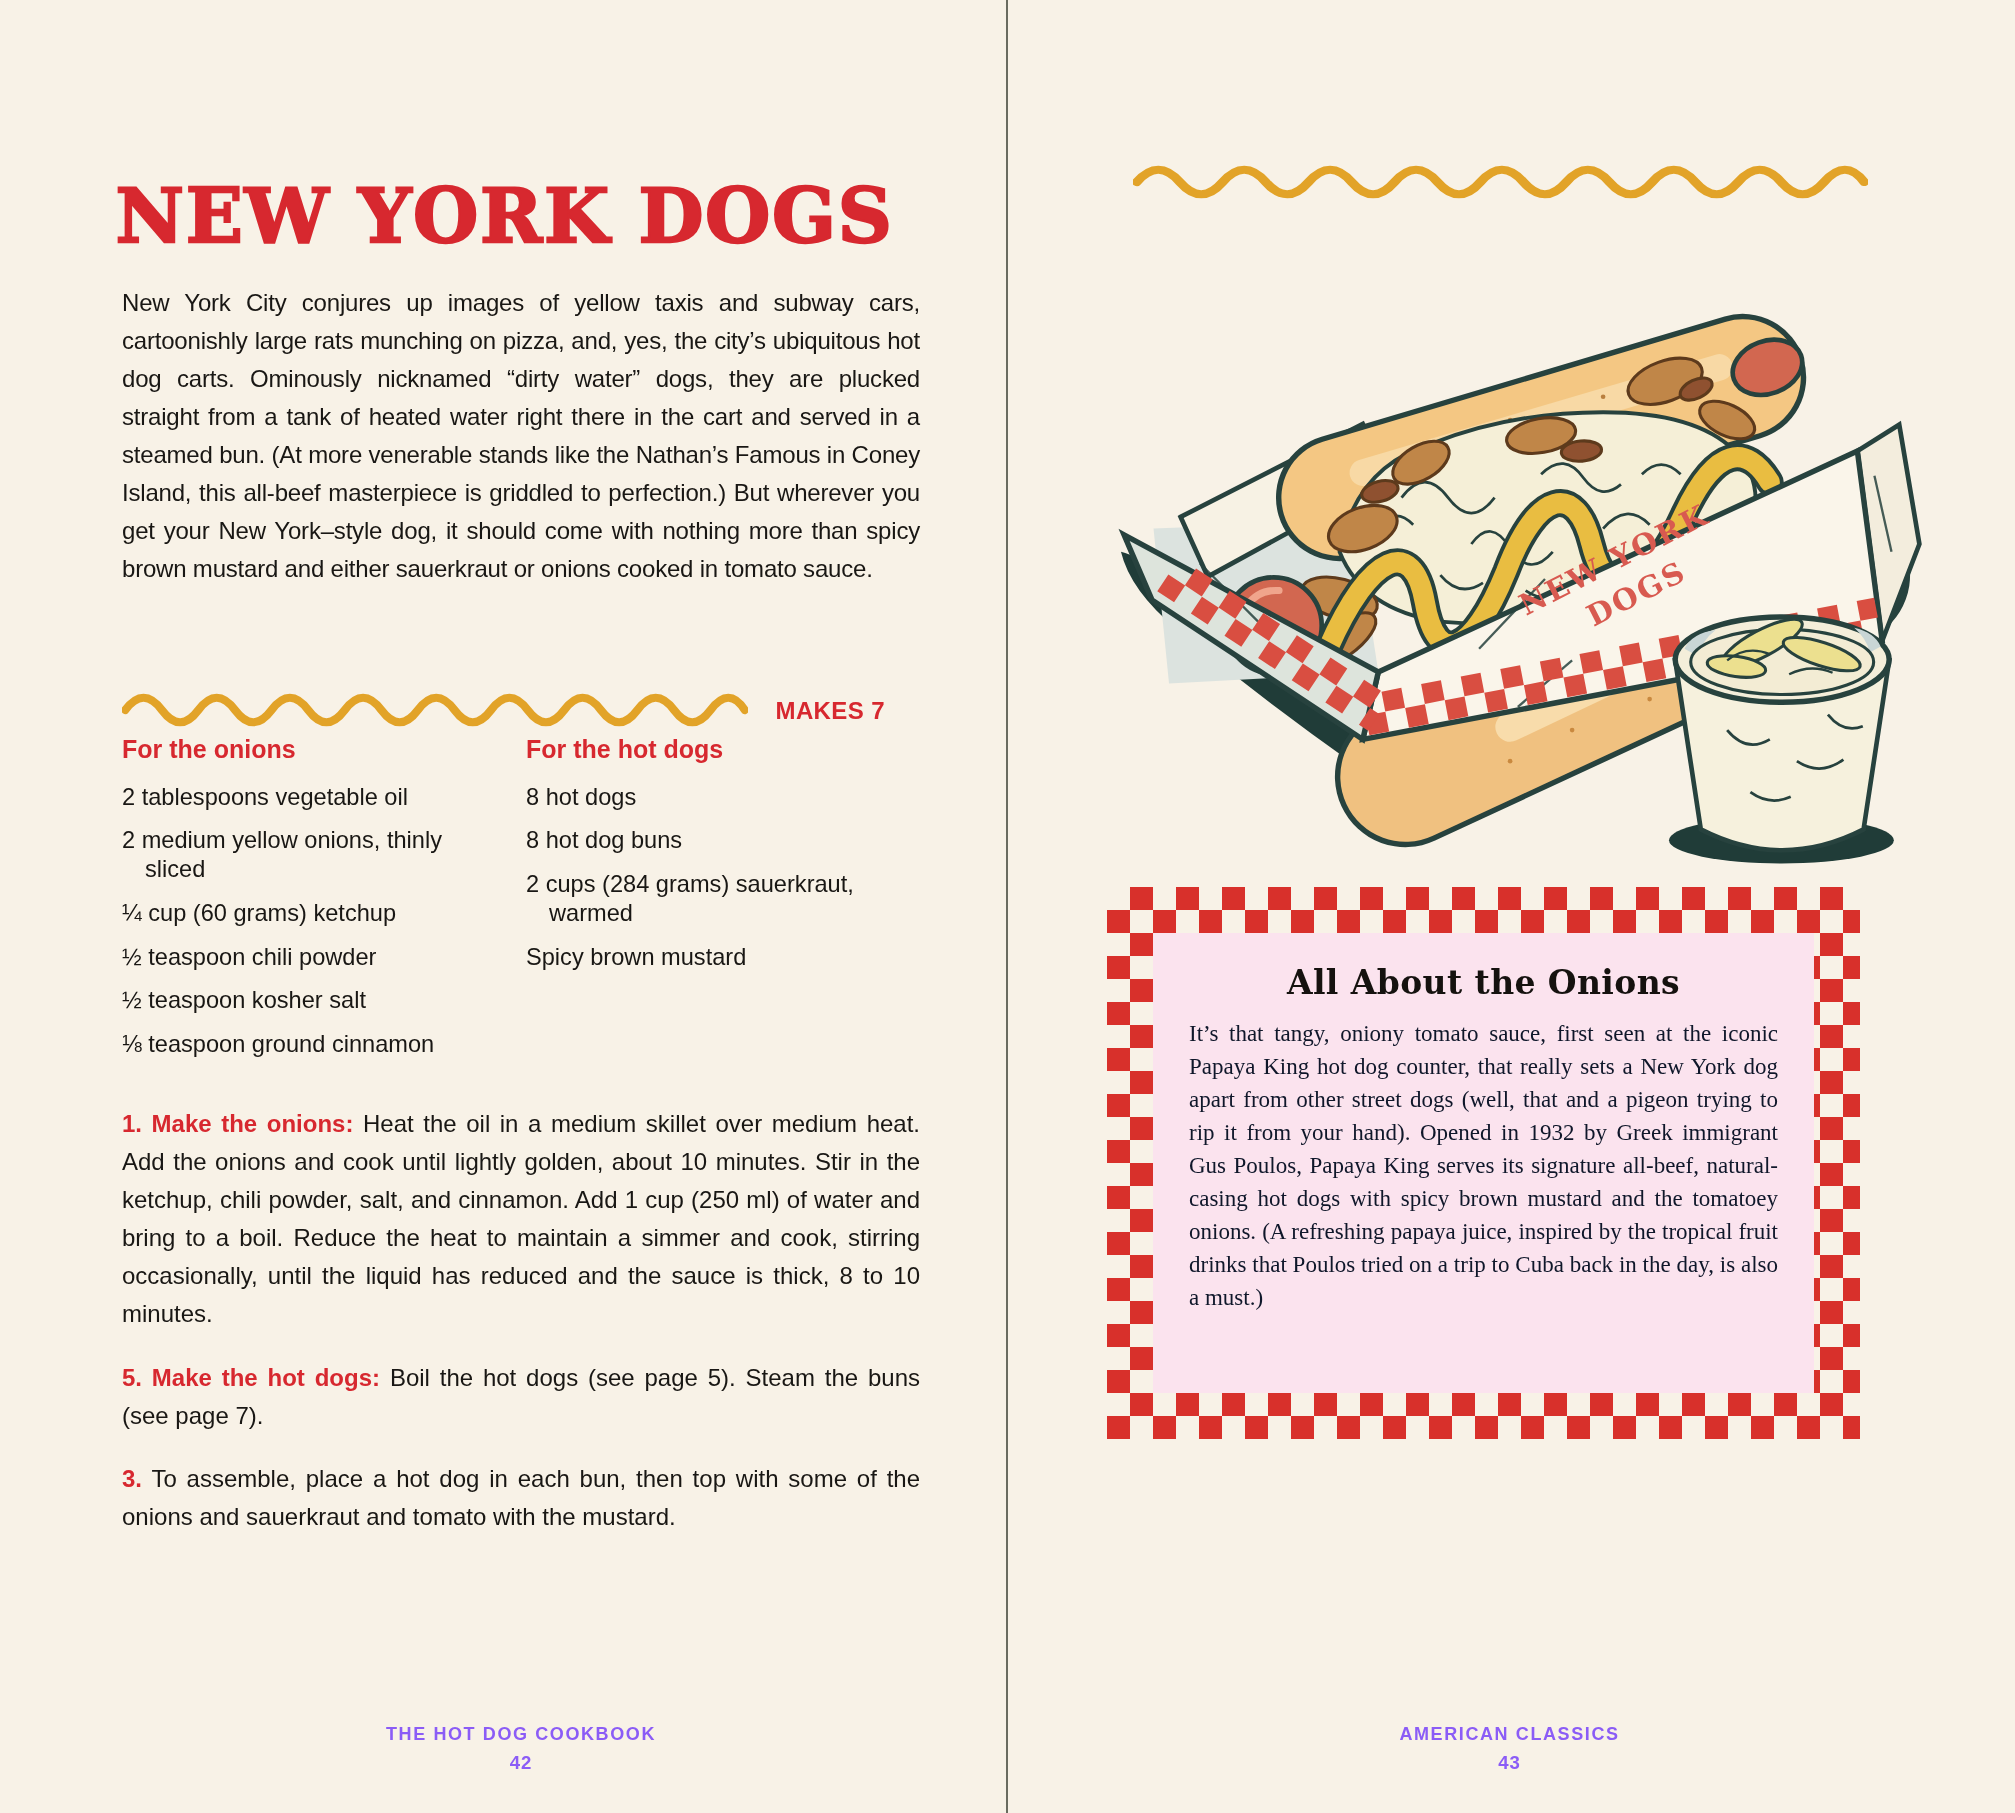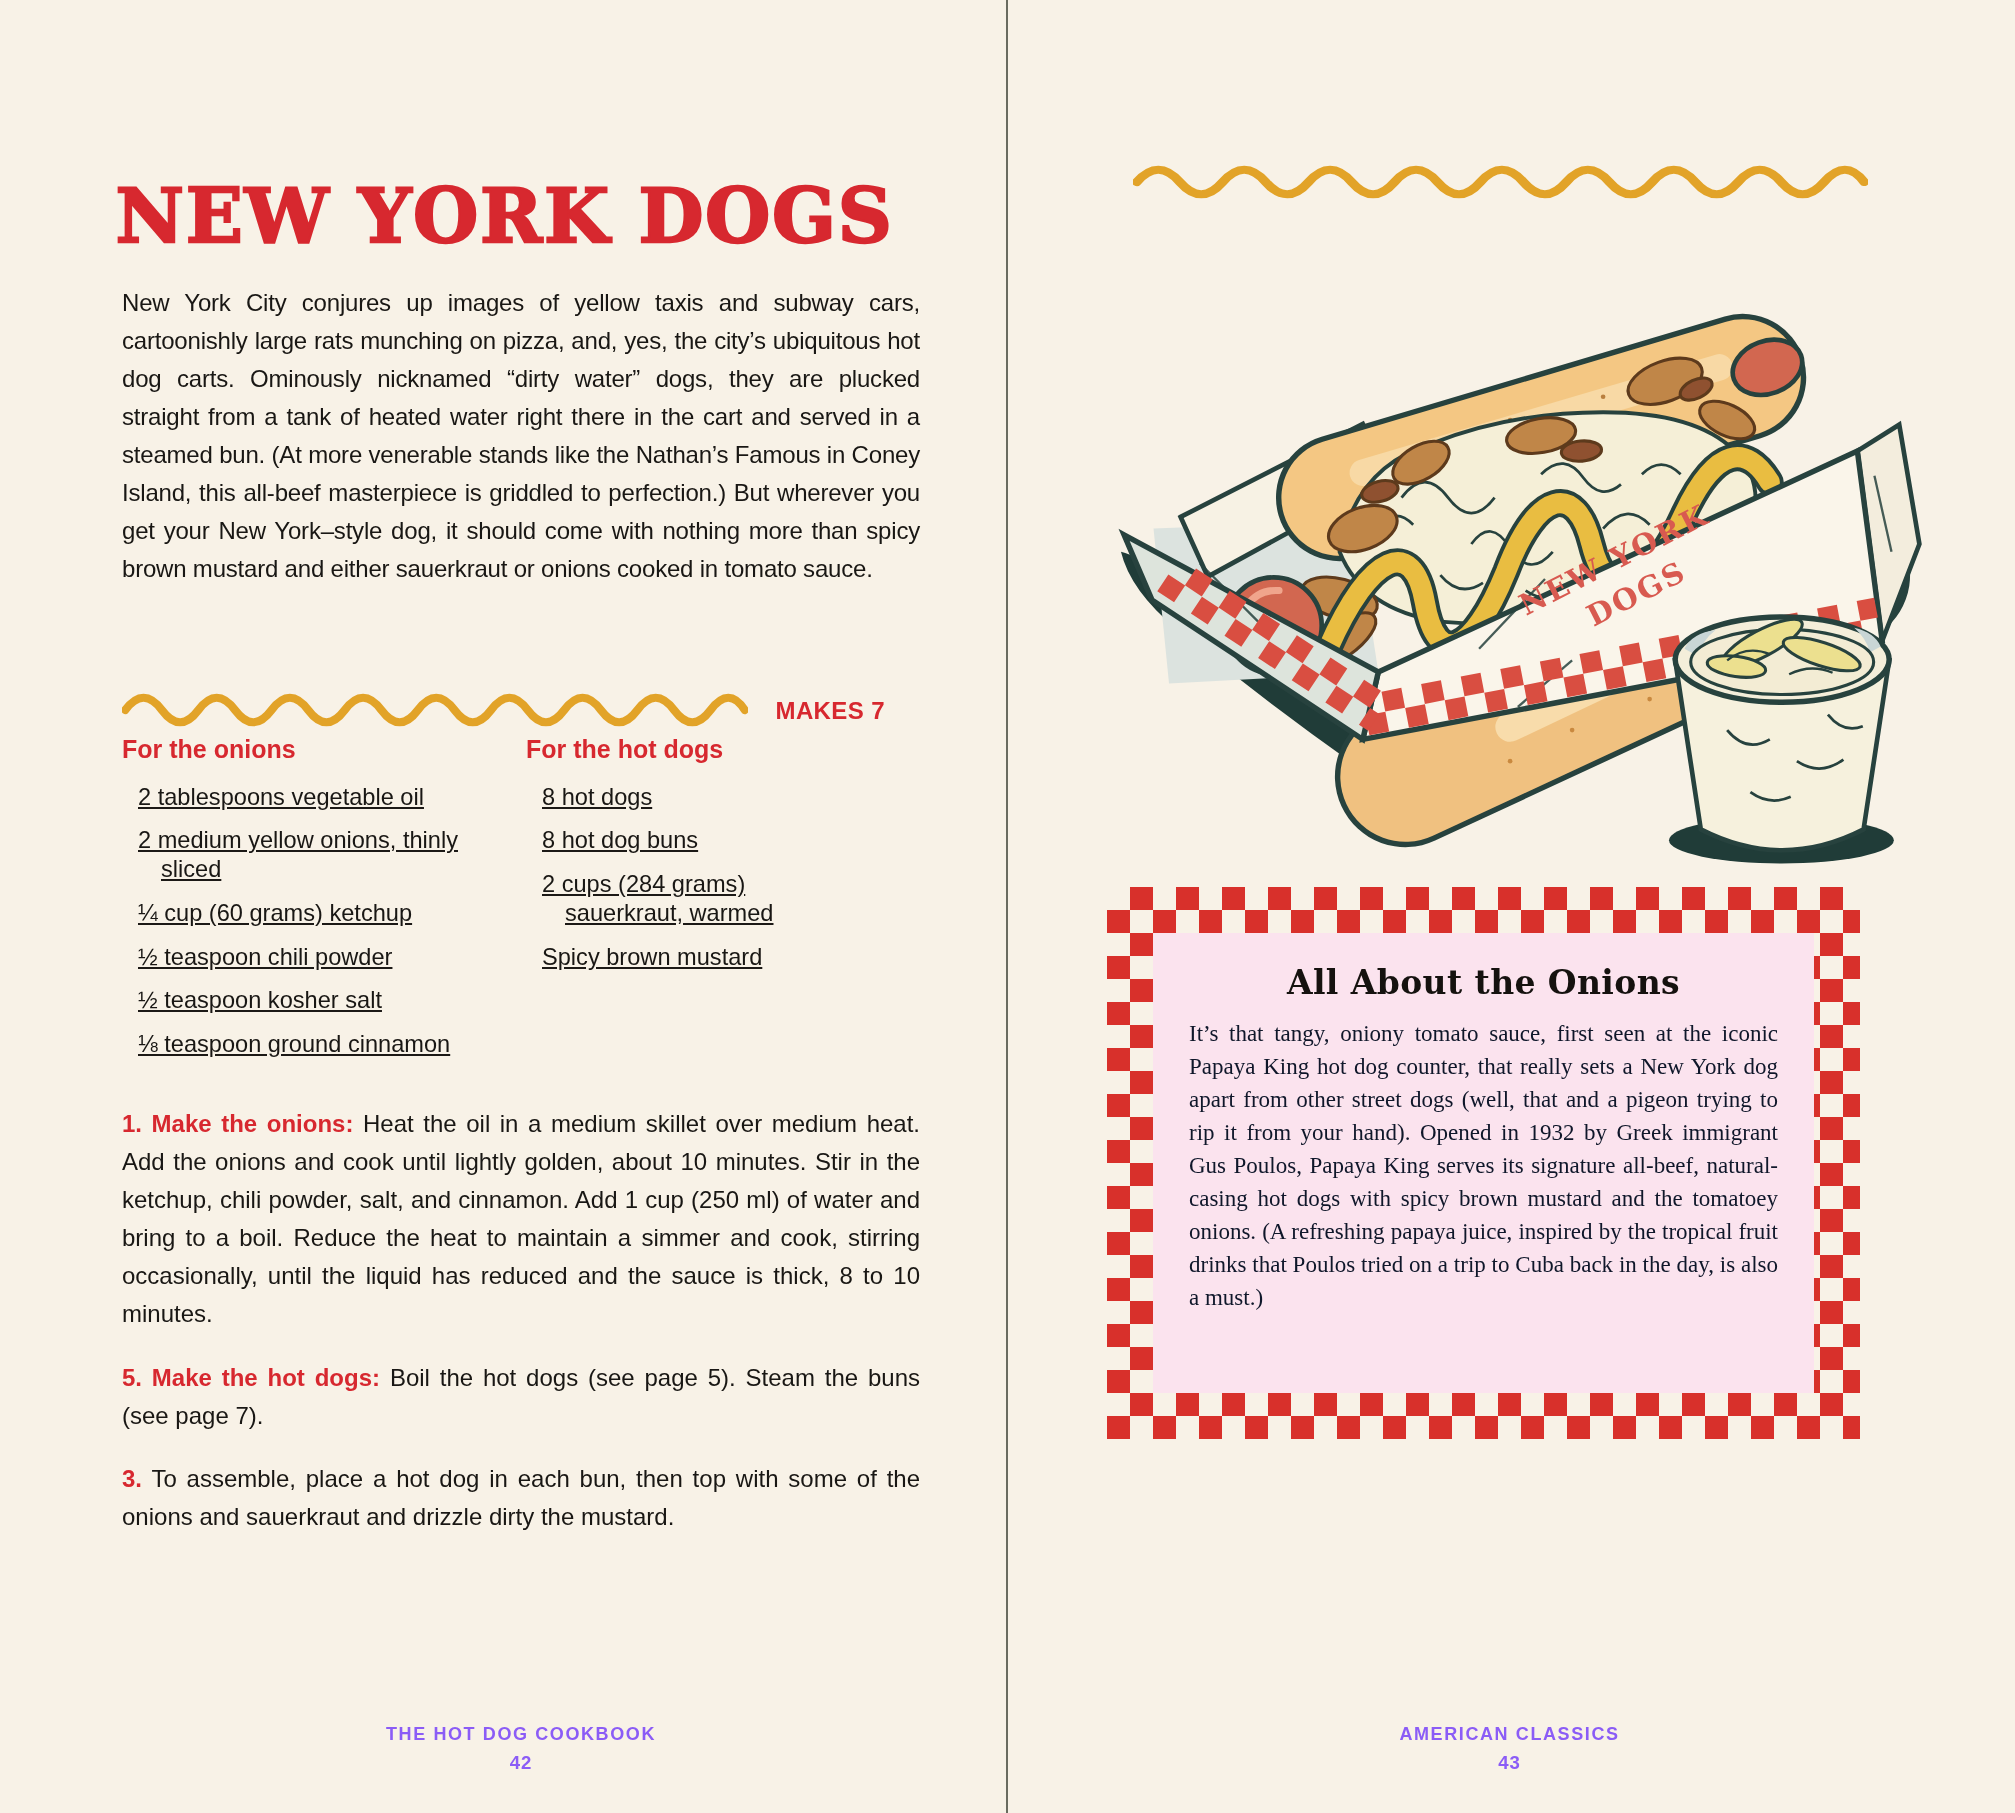--- a/index.html
+++ b/index.html
@@ -27,21 +27,21 @@
   .makes-row{left:122px;top:692px;width:763px;height:36px;}
   .makes-row svg{position:absolute;left:0;top:0;}
   .makes-label{
     position:absolute;right:0;top:4.7px;
     font-weight:bold;font-size:24px;color:#d7282f;letter-spacing:0.4px;
   }
   .ingredients{left:122px;top:735px;width:798px;display:flex;}
   .ing-col h3{
     margin:0 0 18.6px 0;font-size:25px;color:#d7282f;font-weight:bold;
   }
-  .ing-col ul{margin:16px;padding:0;list-style:none;text-decoration:underline;}
+  .ing-col ul{margin:0;padding:0;list-style:none;}
   .ing-col li{
     font-size:23.6px;line-height:29px;margin-bottom:14.7px;
     padding-left:23px;text-indent:-23px;color:#191714;
   }
   .col-onions{width:378px;}
   .col-dogs{width:357px;margin-left:26px;}
   .steps{left:122px;top:1085px;width:798px;margin-top:20px;}
   .steps p{
     margin:0 0 25.6px 0;font-size:24px;line-height:38px;
     text-align:justify;color:#191714;
@@ -115,21 +115,21 @@
       <li>8 hot dog buns</li>
       <li>2 cups (284 grams) sauerkraut, warmed</li>
       <li>Spicy brown mustard</li>
     </ul>
   </div>
 </div>
 
 <div class="abs steps">
   <p><span class="step-label">1. Make the onions:</span> <span>Heat the oil in a medium skillet over medium heat. Add the onions and cook until lightly golden, about 10 minutes. Stir in the ketchup, chili powder, salt, and cinnamon. Add 1 cup (250 ml) of water and bring to a boil. Reduce the heat to maintain a simmer and cook, stirring occasionally, until the liquid has reduced and the sauce is thick, 8 to 10 minutes.</span></p>
   <p><span class="step-label">5. Make the hot dogs:</span> <span>Boil the hot dogs (see page 5). Steam the buns (see page 7).</span></p>
-  <p><span class="step-label">3.</span> <span>To assemble, place a hot dog in each bun, then top with some of the onions and sauerkraut and drizzle dirty the mustard.</span></p>
+  <p><span class="step-label">3.</span> <span>To assemble, place a hot dog in each bun, then top with some of the onions and sauerkraut and tomato with the mustard.</span></p>
 </div>
 
 <div class="abs page-footer footer-left">
   <div class="footer-book">THE HOT DOG COOKBOOK</div>
   <div class="footer-num">42</div>
 </div>
 
 <div class="abs divider"></div>
 
 <svg class="abs wave-right" width="735" height="36" viewBox="0 0 770 44" preserveAspectRatio="none">

